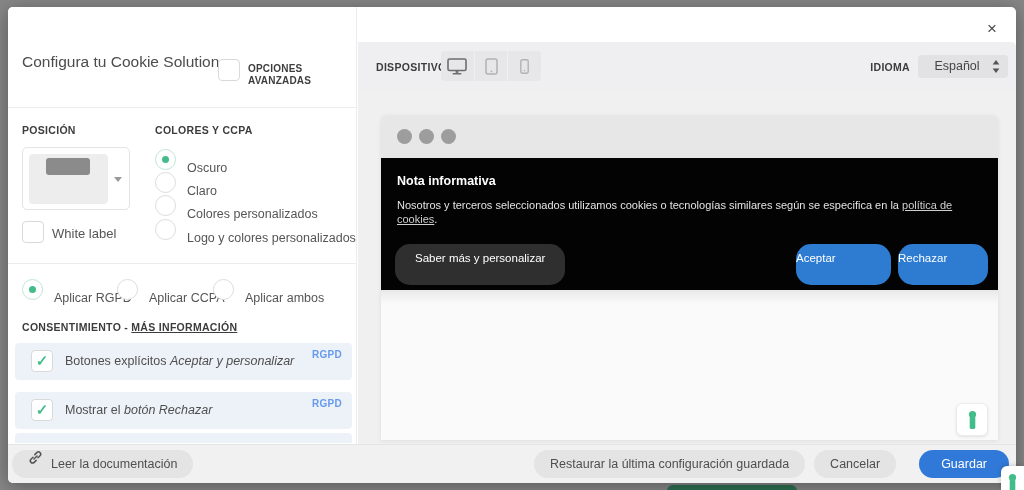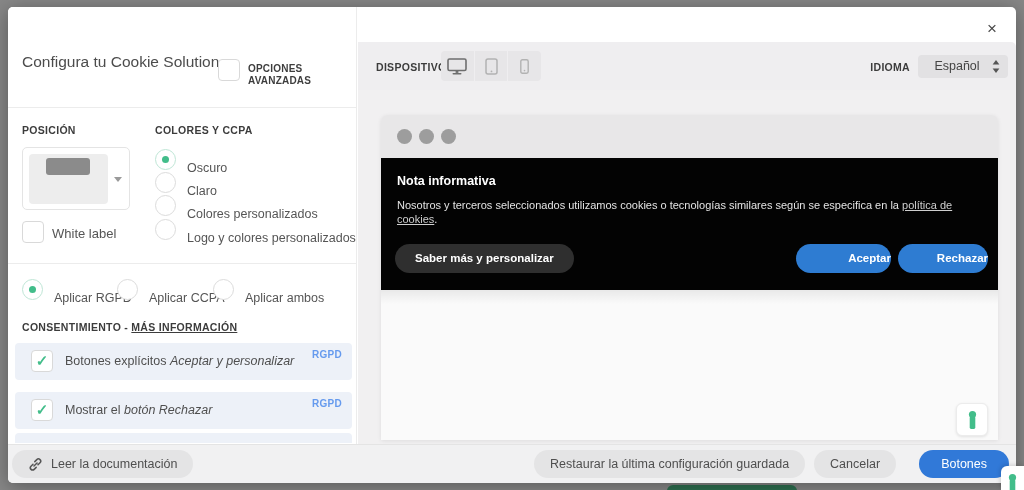--- a/index.html
+++ b/index.html
@@ -93,40 +93,40 @@
   .chrome { position:absolute; left:0; right:0; top:0; height:43px; background:#e8e7e8;
             border-radius:6px 6px 0 0; }
   .dots { position:absolute; left:16px; top:14px; display:flex; gap:7px; }
   .dot-c { width:15px; height:15px; border-radius:50%; background:#9d9d9d; }
   .cbanner { position:absolute; left:0; right:0; top:43px; height:132px; background:#030303;
              padding:16px 16px 0 16px; }
   .cb-title { color:#fff; font-size:12.5px; font-weight:bold; }
   .cb-body { margin-top:10px; color:#e3e3e3; font-size:11px; line-height:14px; }
   .cb-body a { color:#cfcfcf; text-decoration:underline; cursor:pointer; }
   .cb-buttons { position:absolute; left:14px; right:10px; bottom:17px; height:29px; }
-  .pill { display:inline-block; height:29px; line-height:29px; border-radius:15px; color:#fff;
-          font-size:11.5px; font-weight:bold; text-align:right; cursor:pointer; }
+  .pill { display:inline-block; height:41px; line-height:29px; border-radius:15px; color:#fff;
+          font-size:11.5px; font-weight:normal; text-align:left; cursor:pointer; }
   .btn-saber { background:#2f2f2f; padding:0 20px; float:left; }
   .btn-rechazar { background:#2e7cd2; width:90px; float:right; margin-left:7px; }
   .btn-aceptar { background:#2e7cd2; width:95px; float:right; }
   .cb-buttons .btn-aceptar { order:2; }
   .mock-page { position:absolute; left:0; right:0; top:175px; bottom:0; background:#fafafa; }
   .mock-page::before { content:""; position:absolute; left:0; right:0; top:0; height:14px;
                        background:linear-gradient(to bottom, rgba(0,0,0,.07), rgba(0,0,0,0)); }
   .preview-badge { position:absolute; right:28px; bottom:8px; width:32px; height:33px; background:#fff;
                    border:1px solid #ececec; border-radius:6px; box-shadow:0 1px 3px rgba(0,0,0,.1);
                    display:flex; align-items:center; justify-content:center; cursor:pointer; }
 
   .iub-glyph { display:block; }
 
   
   .footer { position:absolute; left:0; right:0; bottom:0; height:39px; background:#f1f1f2;
             border-top:1px solid #e4e4e4; border-radius:0 0 5px 5px; }
   .fpill { height:28px; line-height:28px; border-radius:14px; background:#e4e4e5; color:#4f4f4f;
-           font-size:12.5px; padding:0 16px; cursor:pointer; display:inline-flex; align-items:center; }
+           font-size:12.5px; padding:0 16px; cursor:pointer; display:inline-flex; }
   .docs-btn { position:absolute; left:4px; top:5px; gap:8px; }
   .footer-right { position:absolute; right:7px; top:5px; display:flex; align-items:center; }
   .restore-btn { margin-right:9px; }
   .cancel-btn { margin-right:23px; }
   .save-btn { background:#3179d8; color:#fff; padding:0 22px; }
 
   
   .corner-badge { position:absolute; right:0; bottom:0; width:23px; height:24px; background:#fff;
                   border-radius:6px 0 0 0; box-shadow:-1px -1px 4px rgba(0,0,0,.15); overflow:hidden;
                   z-index:10; }
@@ -266,21 +266,21 @@
         <svg width="15" height="15" viewBox="0 0 24 24" fill="none" stroke="#555" stroke-width="2.4" stroke-linecap="round">
           <path d="M9.5 14.5 L14.5 9.5"></path>
           <path d="M8 11.5 l-3.2 3.2 a3.6 3.6 0 0 0 5.1 5.1 l3.2 -3.2"></path>
           <path d="M16 12.5 l3.2 -3.2 a3.6 3.6 0 0 0 -5.1 -5.1 l-3.2 3.2"></path>
         </svg>
         <span>Leer la documentación</span>
       </div>
       <div class="footer-right">
         <div class="fpill restore-btn">Restaurar la última configuración guardada</div>
         <div class="fpill cancel-btn">Cancelar</div>
-        <div class="fpill save-btn">Botones</div>
+        <div class="fpill save-btn">Guardar</div>
       </div>
     </div>
   </div>
 
   <div class="corner-badge">
     <svg width="11" height="20" viewBox="0 0 11 20">
       <circle cx="5.5" cy="4.6" r="3.6" fill="#42bd8a"></circle>
       <rect x="2.7" y="6.5" width="5.6" height="12.5" rx="1.4" fill="#42bd8a"></rect>
     </svg>
   </div>

